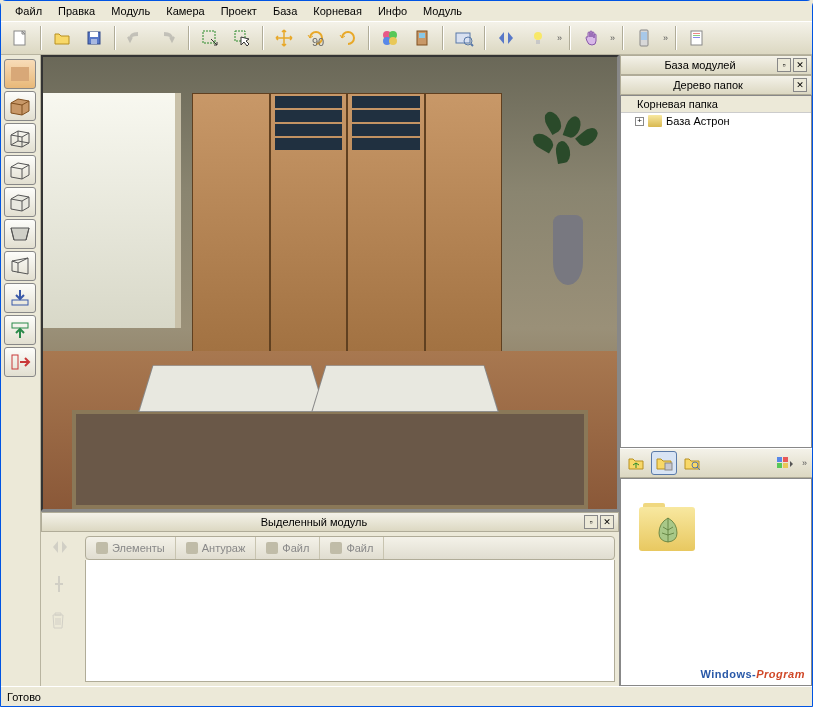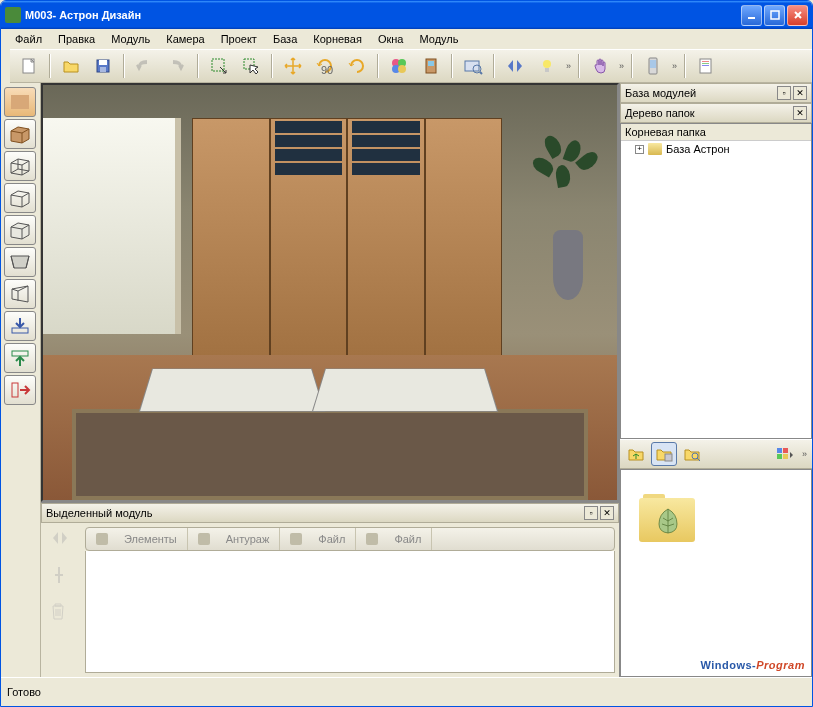--- a/index.html
+++ b/index.html
@@ -11,21 +11,21 @@
 .titlebar-icon { width: 16px; height: 16px; background: #4a8a3a; border-radius: 2px; margin-right: 4px; }
 .titlebar-text { color: white; font-weight: bold; flex: 1; }
 .titlebar-buttons { display: flex; gap: 2px; }
 .titlebar-btn { width: 21px; height: 21px; border-radius: 3px; border: 1px solid rgba(255,255,255,0.5); display: flex; align-items: center; justify-content: center; color: white; font-weight: bold; font-size: 12px; }
 .tb-min, .tb-max { background: linear-gradient(to bottom, #6fa8ff, #2768d8); }
 .tb-close { background: linear-gradient(to bottom, #f78d82, #d83f2a); }
 
 .menubar { height: 20px; background: #ece9d8; display: flex; align-items: center; padding: 0 6px; gap: 0; }
 .menu-item { padding: 2px 8px; cursor: default; }
 
-.toolbar { height: 34px; background: linear-gradient(to bottom, #f4f2e9, #dcd8c2); border-top: 1px solid #fff; border-bottom: 1px solid #b8b4a0; display: flex; align-items: center; padding: 0 4px; gap: 2px; margin-left: 9px; }
+.toolbar { height: 34px; background: linear-gradient(to bottom, #f4f2e9, #dcd8c2); border-top: 1px solid #fff; border-bottom: 1px solid #b8b4a0; display: flex; align-items: center; padding: 0 4px; gap: 2px; }
 .tool-btn { width: 30px; height: 28px; border: 1px solid transparent; border-radius: 3px; display: flex; align-items: center; justify-content: center; }
 .tool-sep { width: 2px; height: 24px; border-left: 1px solid #b0ac98; border-right: 1px solid #fff; margin: 0 3px; }
 .tool-expand { font-size: 9px; color: #555; padding: 0 2px; }
 
 .main-area { flex: 1; display: flex; overflow: hidden; }
 
 .left-tools { width: 40px; background: #ece9d8; border-right: 1px solid #b8b4a0; padding: 4px 3px; display: flex; flex-direction: column; gap: 2px; }
 .ltool { width: 32px; height: 30px; border: 1px solid #888; border-radius: 3px; background: linear-gradient(to bottom, #fdfdfa, #e2dfd0); display: flex; align-items: center; justify-content: center; }
 .ltool.sel { background: linear-gradient(to bottom, #f8dcb8, #e8b878); }
 
@@ -39,94 +39,73 @@
 .wardrobe-sec { flex: 1; border: 1px solid #604020; background: linear-gradient(to bottom, #c89868, #a07040); }
 .shelf { height: 12px; background: #203040; margin: 2px 4px; }
 .bed { position: absolute; width: 30%; height: 18%; background: #e8e8e0; border: 1px solid #888; transform: perspective(400px) rotateX(55deg); }
 .bed1 { bottom: 18%; left: 18%; }
 .bed2 { bottom: 18%; left: 48%; }
 .vase { position: absolute; top: 35%; right: 6%; width: 30px; height: 70px; background: #787880; border-radius: 10px 10px 20px 20px / 10px 10px 30px 30px; }
 .plant { position: absolute; top: 12%; right: 2%; width: 70px; height: 70px; }
 .plant-leaf { position: absolute; width: 14px; height: 22px; background: #2a4a2a; border-radius: 50% 50% 50% 0; }
 
 .panel-header { height: 20px; background: linear-gradient(to bottom, #f4f2e9, #dcd8c2); border: 1px solid #b0ac98; display: flex; align-items: center; padding: 0 4px; }
-.panel-header-text { flex: 1; }
+.panel-header-text { flex: 1; text-align: center; }
 .panel-ctrl { width: 14px; height: 14px; border: 1px solid #888; background: #ece9d8; margin-left: 2px; display: flex; align-items: center; justify-content: center; font-size: 9px; }
 
 .bottom-panel { height: 175px; display: flex; flex-direction: column; border-top: 1px solid #888; }
 .bottom-content { flex: 1; display: flex; background: #ece9d8; }
 .bottom-left-tools { width: 40px; padding: 6px 4px; display: flex; flex-direction: column; gap: 12px; align-items: center; }
 .bltool { width: 24px; height: 24px; opacity: 0.4; }
 .bottom-tabs-area { flex: 1; display: flex; flex-direction: column; padding: 4px; }
 .tabs-row { display: flex; height: 24px; background: linear-gradient(to bottom, #f4f2e9, #e0ddd0); border: 1px solid #b0ac98; border-radius: 4px; align-items: center; }
-.tab { display: flex; align-items: center; gap: 16px; padding: 0 10px; height: 100%; border-right: 1px solid #c8c4b0; color: #888; }
+.tab { display: flex; align-items: center; gap: 4px; padding: 0 10px; height: 100%; border-right: 1px solid #c8c4b0; color: #888; }
 .tab-icon { width: 12px; height: 12px; background: #c0bca8; border-radius: 2px; }
 .tab-content { flex: 1; background: #fff; border: 1px solid #b0ac98; border-top: none; }
 
 .right-col { width: 193px; display: flex; flex-direction: column; border-left: 1px solid #888; }
 .tree-area { flex: 1; background: #fff; border: 1px solid #888; overflow: auto; }
-.tree-root { padding: 2px 4px; background: #ece9d8; border-bottom: 1px solid #ccc; }
+.tree-root { padding: 2px 16px; background: #ece9d8; border-bottom: 1px solid #ccc; }
 .tree-item { display: flex; align-items: center; gap: 4px; padding: 2px 4px 2px 14px; }
 .tree-exp { width: 9px; height: 9px; border: 1px solid #888; display: flex; align-items: center; justify-content: center; font-size: 8px; line-height: 1; }
 .tree-folder-icon { width: 14px; height: 12px; background: linear-gradient(to bottom, #f8e8a0, #d8b850); border-radius: 1px; }
 
 .right-toolbar { height: 30px; background: linear-gradient(to bottom, #f4f2e9, #dcd8c2); border-top: 1px solid #fff; border-bottom: 1px solid #b0ac98; display: flex; align-items: center; padding: 0 3px; gap: 2px; }
 .rtool { width: 26px; height: 24px; border: 1px solid transparent; border-radius: 3px; display: flex; align-items: center; justify-content: center; }
 .rtool.sel { border-color: #5a7aa8; background: #d8e4f4; }
 
 .catalog-area { height: 208px; background: #fff; border: 1px solid #888; padding: 6px; overflow: auto; position: relative; }
 .catalog-item { width: 80px; display: inline-block; vertical-align: top; margin: 2px; text-align: center; }
 .catalog-folder { width: 64px; height: 54px; margin: 0 auto 4px; position: relative; }
 .folder-back { position: absolute; top: 4px; left: 2px; width: 56px; height: 44px; background: linear-gradient(to bottom, #f8e8a0, #e8c860); border-radius: 3px; }
 .folder-tab { position: absolute; top: 0; left: 6px; width: 22px; height: 8px; background: #f0d880; border-radius: 2px 2px 0 0; }
 .folder-leaf { position: absolute; top: 12px; left: 14px; width: 34px; height: 30px; }
 
-.statusbar { height: 29px; background: #ece9d8; border-top: 1px solid #fff; display: flex; align-items: center; padding: 0 6px; }
+.statusbar { height: 20px; background: #ece9d8; border-top: 1px solid #fff; display: flex; align-items: center; padding: 0 6px; }
 .watermark { position: absolute; bottom: 4px; right: 6px; font-weight: bold; font-size: 13px; letter-spacing: 0.5px; }
 .wm1 { color: #2858a8; }
 .wm2 { color: #d04828; font-style: italic; }
 
 svg { display: block; }
 </style>
 </head>
 <body>
 
 <div class="window">
 
-  <div class="titlebar">
-    <div class="titlebar-icon"></div>
-    <div class="titlebar-text">М003- Астрон Дизайн</div>
-    <div class="titlebar-buttons">
-      <div class="titlebar-btn tb-min">
-        <svg width="10" height="10">
-            <rect x="1" y="7" width="7" height="2" fill="white"></rect>
-          </svg>
-      </div>
-      <div class="titlebar-btn tb-max">
-        <svg width="10" height="10">
-            <rect x="1" y="1" width="8" height="8" fill="none" stroke="white" stroke-width="1.5"></rect>
-          </svg>
-      </div>
-      <div class="titlebar-btn tb-close">
-        <svg width="10" height="10">
-            <path d="M2 2 L8 8 M8 2 L2 8" stroke="white" stroke-width="2"></path>
-          </svg>
-      </div>
-    </div>
-  </div>
 
   <div class="menubar">
     <div class="menu-item">Файл</div>
     <div class="menu-item">Правка</div>
     <div class="menu-item">Модуль</div>
     <div class="menu-item">Камера</div>
     <div class="menu-item">Проект</div>
     <div class="menu-item">База</div>
     <div class="menu-item">Корневая</div>
-    <div class="menu-item">Окна</div>
+    <div class="menu-item">Инфо</div>
     <div class="menu-item">Модуль</div>
   </div>
 
   <div class="toolbar">
     <div class="tool-btn">
         <svg width="18" height="18">
           <rect x="3" y="2" width="11" height="14" fill="#fff" stroke="#888"></rect>
           <path d="M11 2 L14 5 L11 5 Z" fill="#ddd" stroke="#888"></path>
         </svg>
       </div>

